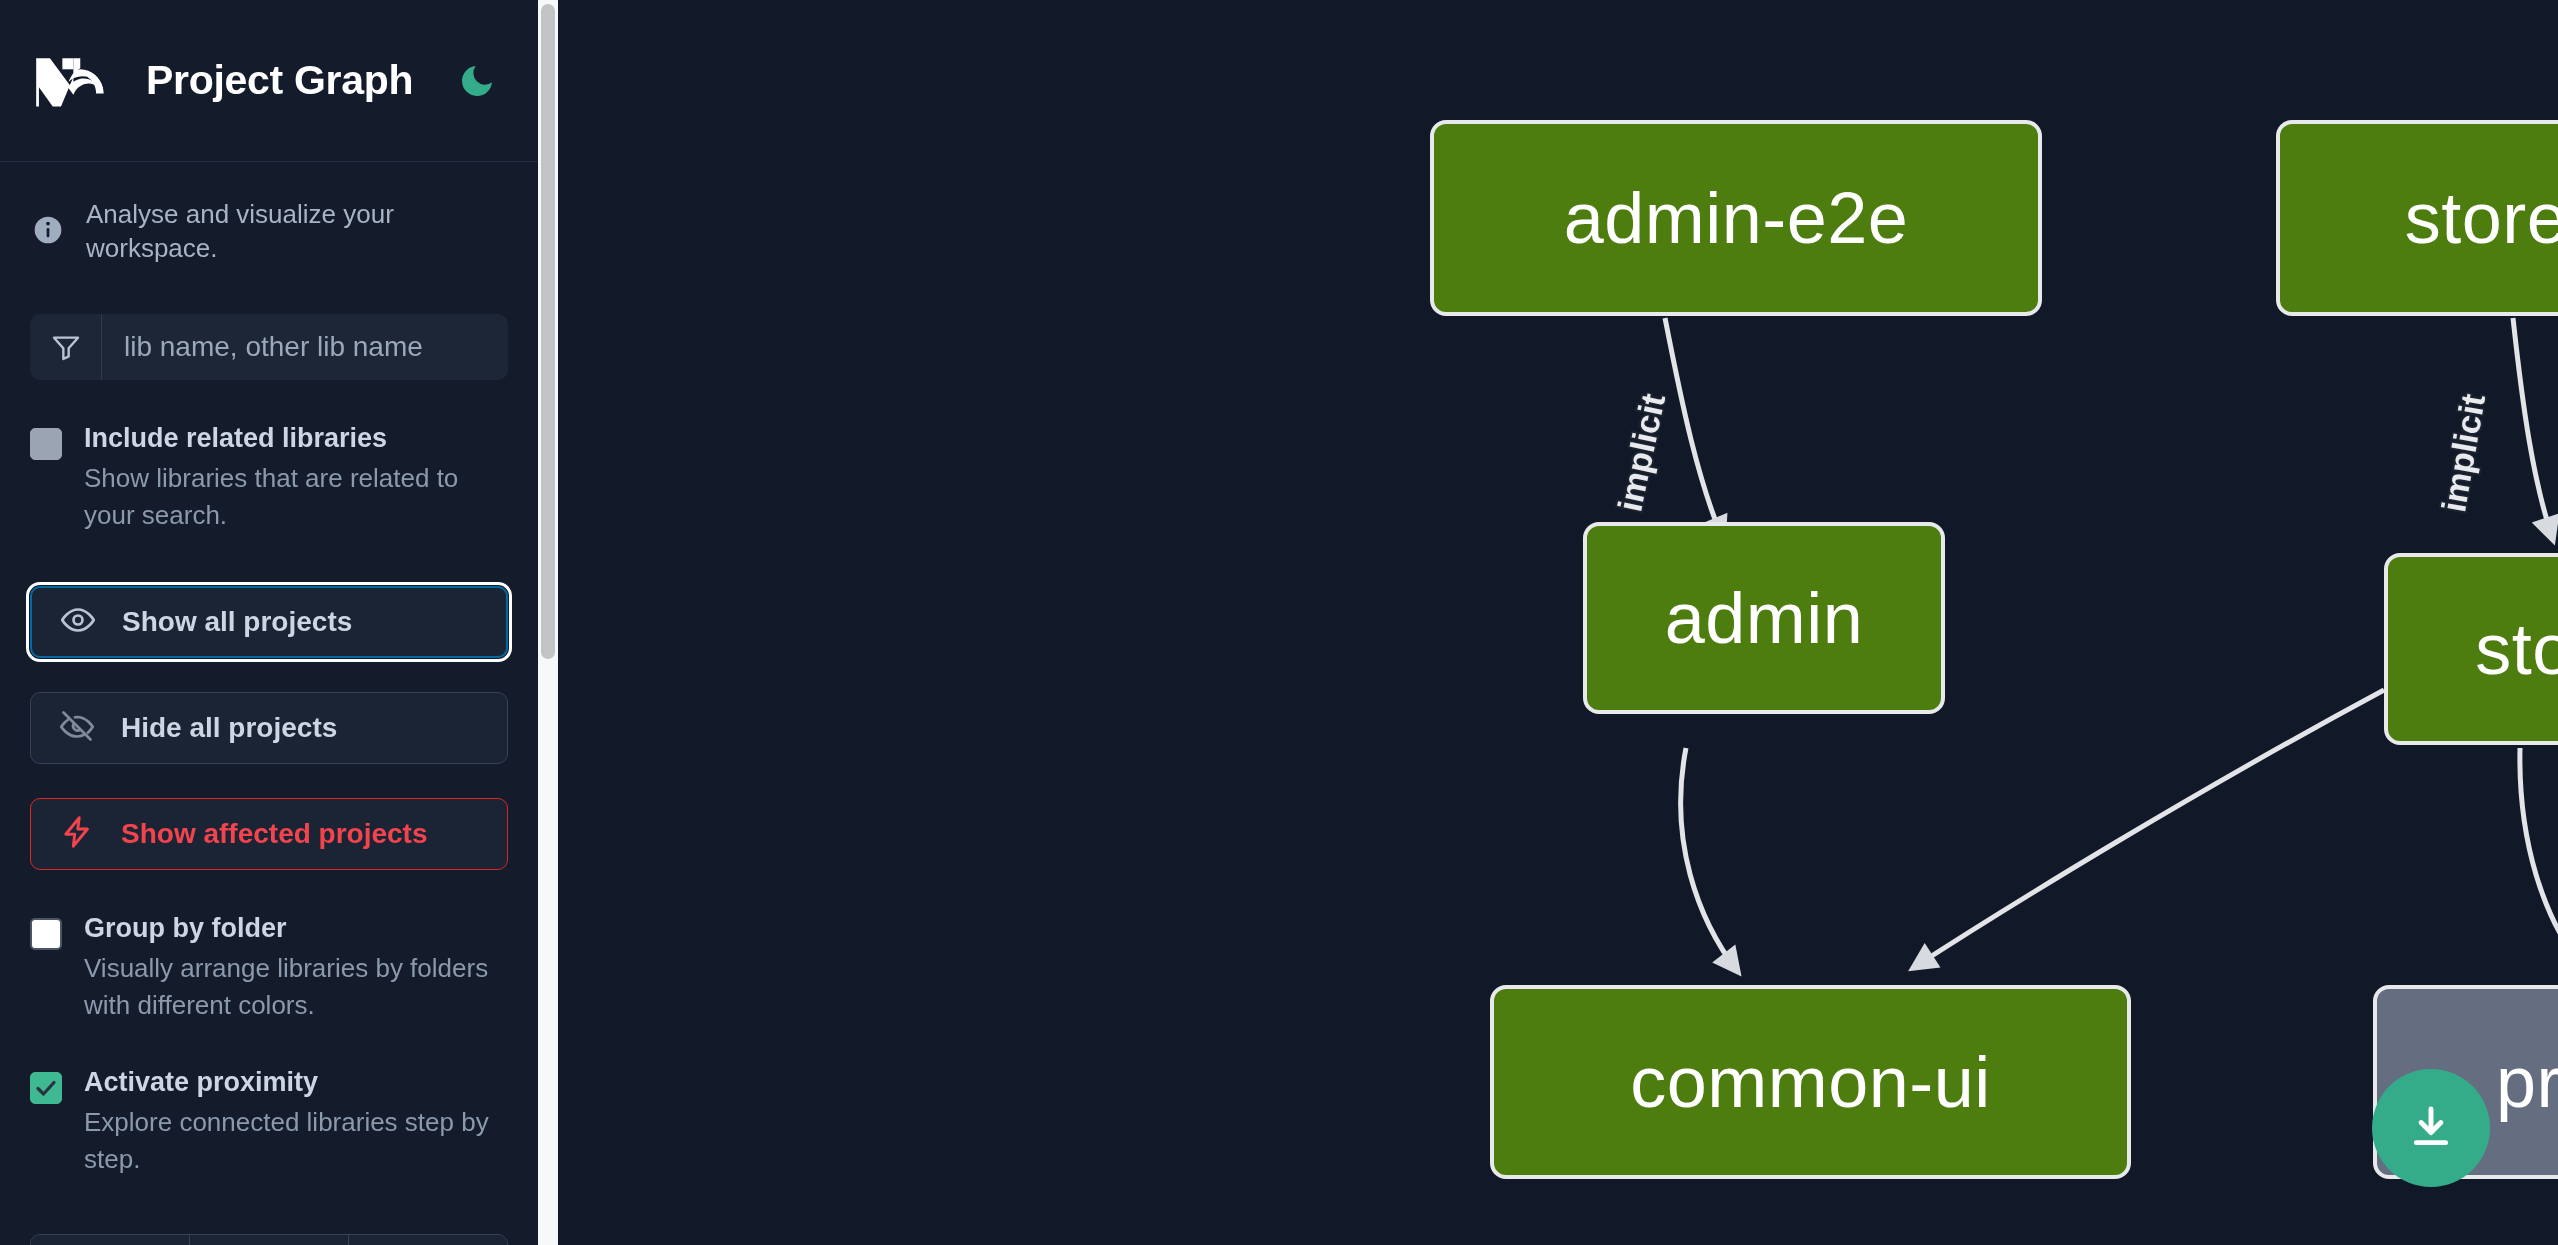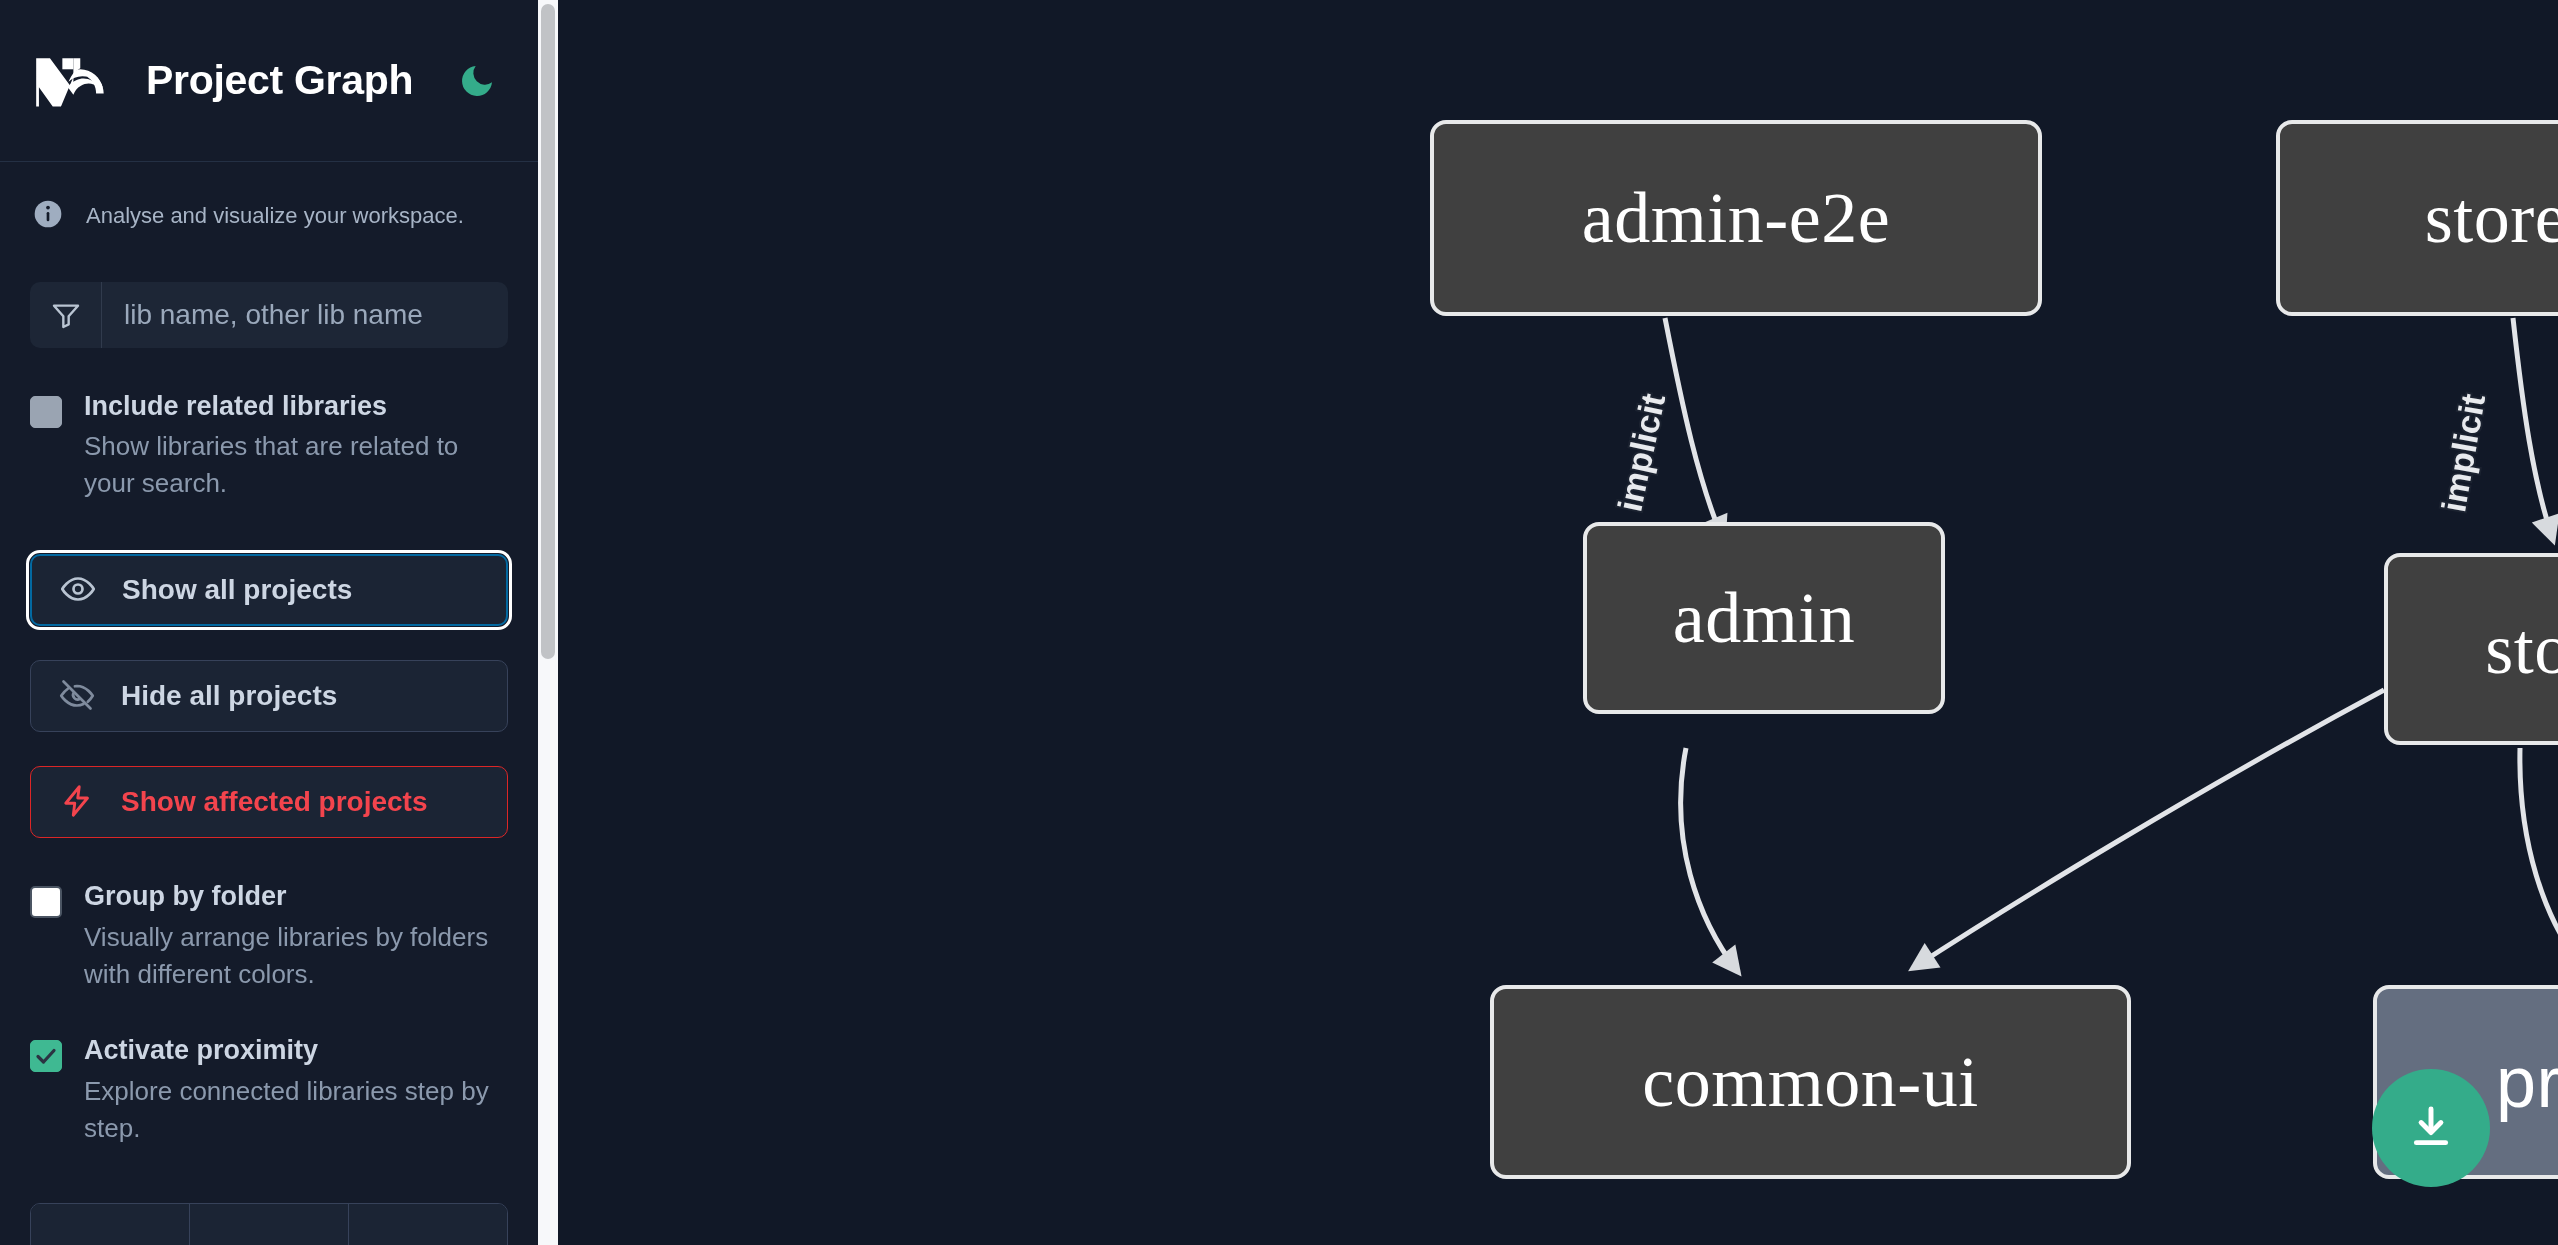--- a/index.html
+++ b/index.html
@@ -47,21 +47,21 @@
 
   .side-body { padding: 0 30px; }
 
   .tagline-row {
     display: flex; align-items: center;
     gap: 22px;
     padding: 36px 2px 0 2px;
   }
   .tagline-text {
     color: #a7b4c6;
-    font-size: 22px;
+    font-size: 26px;
     line-height: 1.3;
   }
 
   .filter-box {
     margin-top: 48px;
     height: 66px;
     background: #1d2636;
     border-radius: 10px;
     display: flex; align-items: center;
     overflow: hidden;
@@ -181,21 +181,21 @@
     border-radius: 16px;
     border: 4px solid #e8e9ea;
     display: flex; align-items: center; justify-content: center;
     color: #ffffff;
     font-size: 72px;
     font-weight: 400;
     letter-spacing: 0.5px;
     white-space: nowrap;
     cursor: pointer;
   }
-  .node.pink { background: #404040; font-family: Liberation Serif, serif; }
+  .node.pink { background: #4d7c0f; }
   .node.gray { background: #646e80; }
 
   .fab {
     position: absolute;
     right: 68px; bottom: 58px;
     width: 118px; height: 118px;
     border-radius: 50%;
     background: #34ac8a;
     border: none;
     display: flex; align-items: center; justify-content: center;

